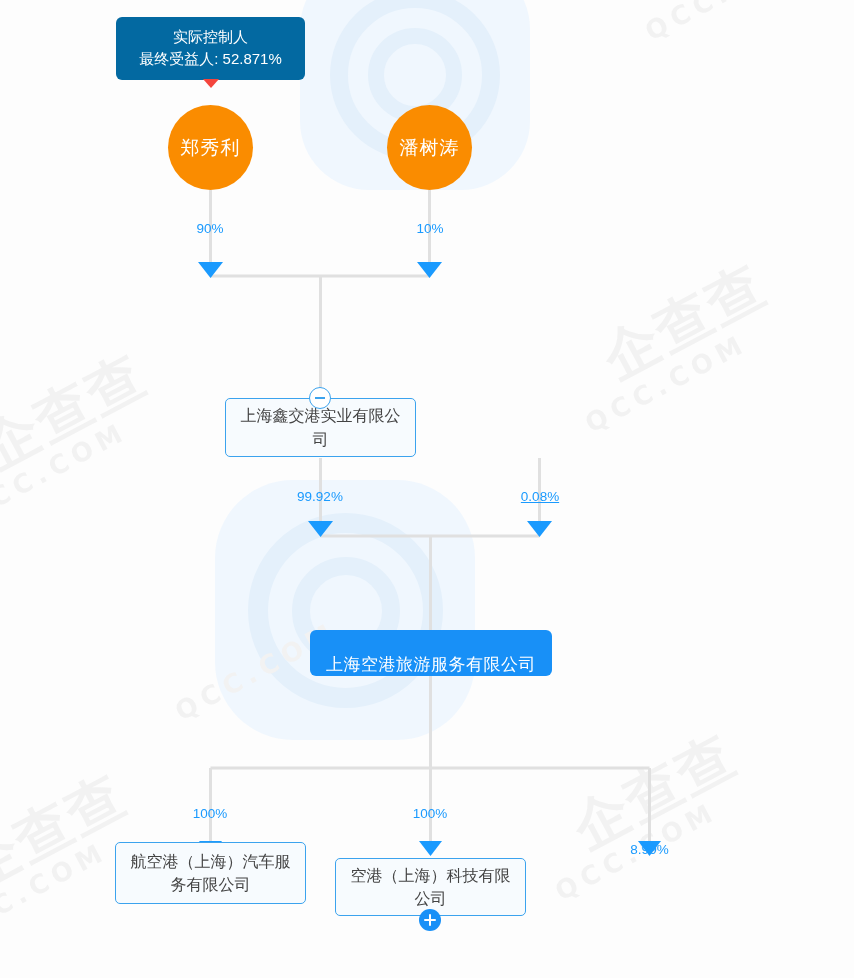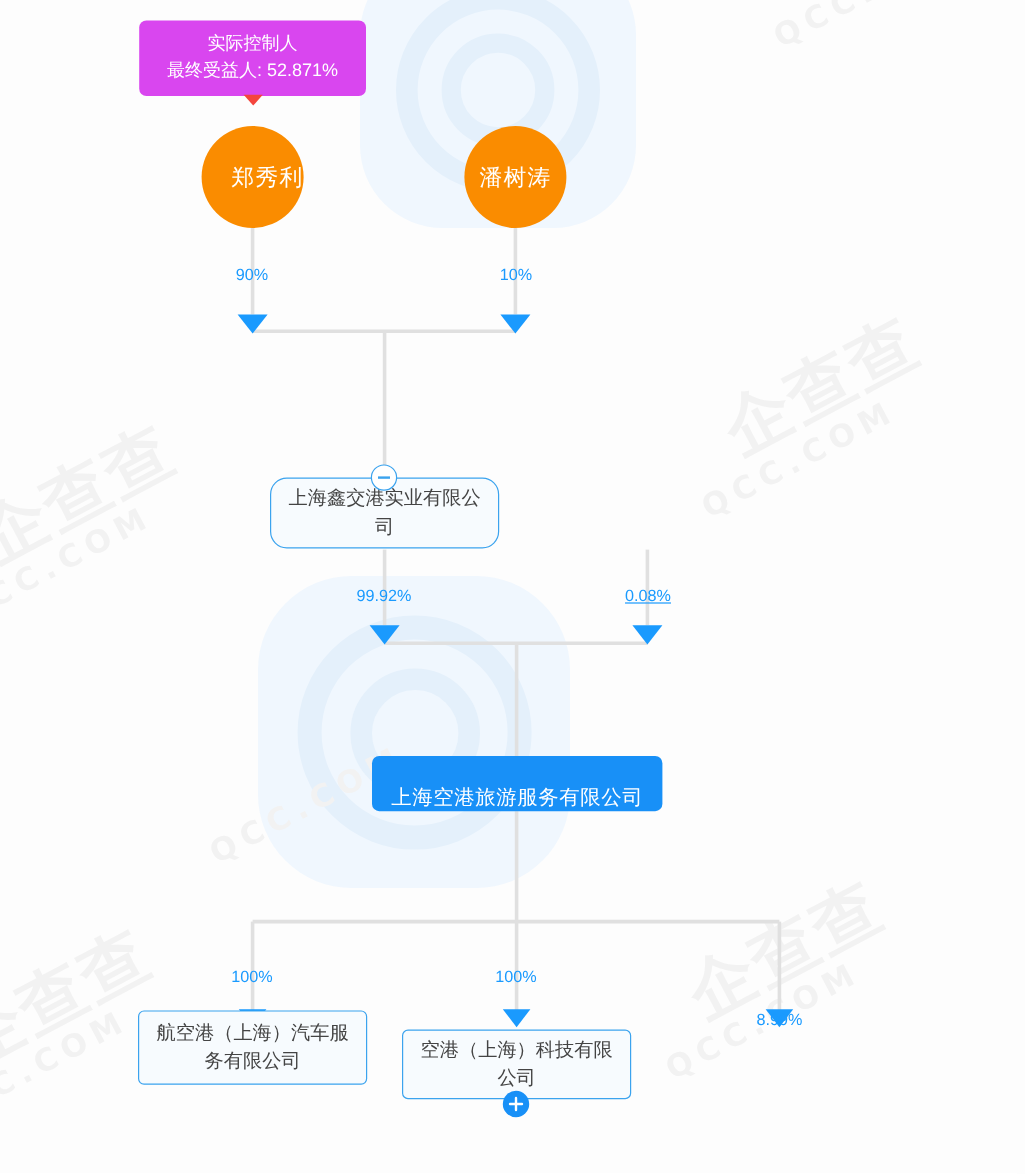--- a/index.html
+++ b/index.html
@@ -57,21 +57,21 @@
     background: transparent;
   }
 
   
   #edges { position: absolute; inset: 0; z-index: 1; }
 
   
   .node { position: absolute; z-index: 3; }
 
   .badge {
-    background: #d946ef;
+    background: #0369a1;
     color: #ffffff;
     border-radius: 6px;
     text-align: center;
     padding: 9px 14px 10px;
     line-height: 1.45;
     font-size: 15px;
     white-space: nowrap;
   }
   .badge .line1 { display: block; }
   .badge .line2 { display: block; }
@@ -250,31 +250,31 @@
   <div class="pct" style="left:170px; top:806px; width:80px;">100%</div>
   <div class="pct" style="left:390px; top:806px; width:80px;">100%</div>
   <div class="pct" style="left:607px; top:806px; width:85px;margin-top:36px;">8.99%</div>
 
   <div class="node badge" style="left:116px; top:17px; width:189px;">
     <span class="line1">实际控制人</span>
     <span class="line2">最终受益人: 52.871%</span>
     <span class="badge-tail"></span>
   </div>
 
-  <div class="node person" style="left:168px; top:105px; width:85px; height:85px;justify-content:flex-end;">
+  <div class="node person" style="left:168px; top:105px; width:85px; height:85px;">
     <span>郑秀利</span>
   </div>
 
   <div class="node person" style="left:387px; top:105px; width:85px; height:85px;">
     <span>潘树涛</span>
   </div>
 
   <div class="node" style="left:225px; top:398px; width:191px; height:59px;">
     <div class="toggle-minus" style="left:84px; top:-11px;"></div>
-    <div class="company-box" style="width:191px; height:59px;border-radius:14px;">
+    <div class="company-box" style="width:191px; height:59px;">
       <span>上海鑫交港实业有限公司</span>
     </div>
   </div>
 
 
   <div class="node main-company" style="left:310px; top:630px; width:242px; height:46px;">
     <span>上海空港旅游服务有限公司</span>
   </div>
 
   <div class="node" style="left:115px; top:842px; width:206px; height:62px;">

